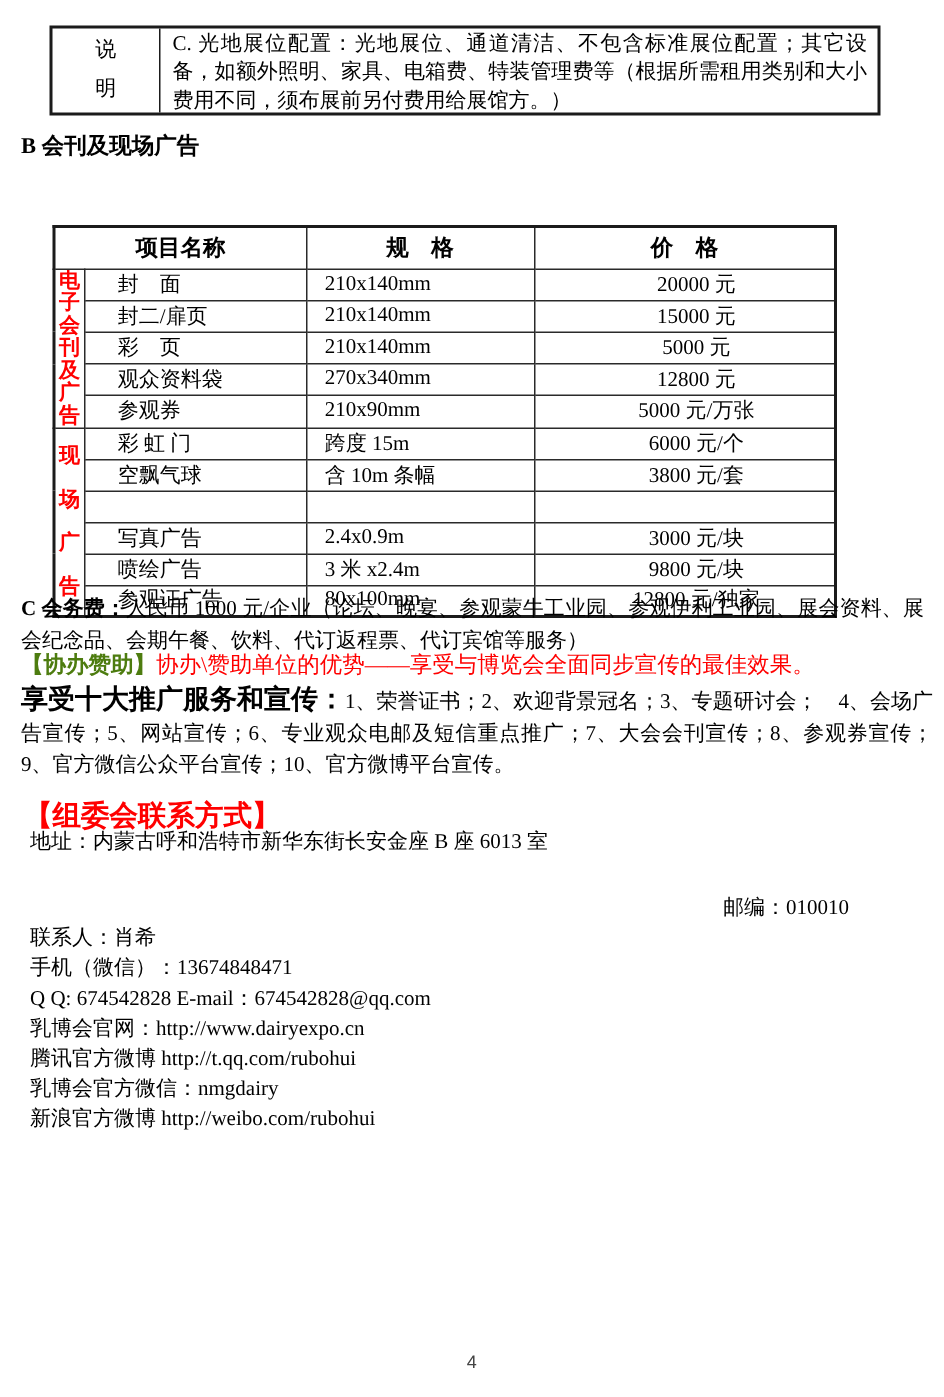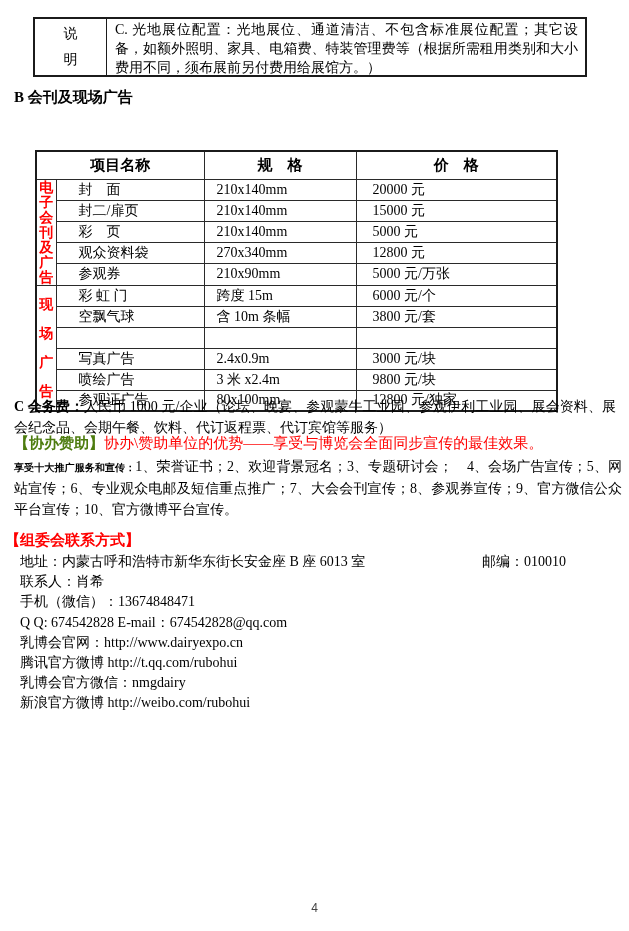--- a/index.html
+++ b/index.html
@@ -54,47 +54,47 @@
     font-size:14px;
     overflow:hidden;
     vertical-align:middle;
   }
   .price-table thead th {
     height:28px; font-size:15px; font-weight:bold; text-align:center;
   }
   .price-table tbody tr { height:21px; }
   .td-name  { text-align:left; padding-left:22px; }
   .td-spec  { text-align:left; padding-left:12px; }
-  .td-price { text-align:left; padding-left:16px; }
+  .td-price { text-align:center; padding-left:16px; }
   .td-group { text-align:center; vertical-align:middle; }
   .vlabel {
     margin:0 auto; width:15px; word-break:break-all;
     color:#f00; font-weight:bold; font-size:14px; text-align:center;
   }
   .vlabel.tall { line-height:15px; }
   .vlabel.spread { line-height:29px; }
 
   
   .section-c { left:14px; top:396px; width:602px; line-height:21px; text-align:justify; }
   .bold-lead { font-weight:bold; }
 
   
   .sponsor-line { left:14px; top:434px; width:606px; color:#f00; font-size:15px; }
   .sponsor-line .bold-lead { color:#4d7c0f; }
 
   
   .promo-par { left:14px; top:456px; width:608px; line-height:21px; text-align:justify; }
-  .promo-par .bold-lead { font-size:10px; }
-
-  
-  .contact-heading { left:5px; top:531px; color:#f00; font-weight:bold; font-size:15px; }
+  .promo-par .bold-lead { font-size:18px; }
+
+  
+  .contact-heading { left:16px; top:531px; color:#f00; font-weight:bold; font-size:19px; }
   .contact-block { left:20px; top:552px; width:590px; }
   .contact-line { line-height:20.2px; white-space:pre; }
   .contact-line.addr { display:flex; width:546px; }
-  .contact-line.addr .postcode { margin-left:auto; }
+  .contact-line.addr .postcode { margin-left:auto;margin-top:44px; }
 
   
   .page-number {
     left:0; top:901px; width:629px; text-align:center;
     font-size:12px; color:#444;
     font-family:"Liberation Sans","DejaVu Sans",sans-serif;
   }
 </style>
 </head>
 <body>

